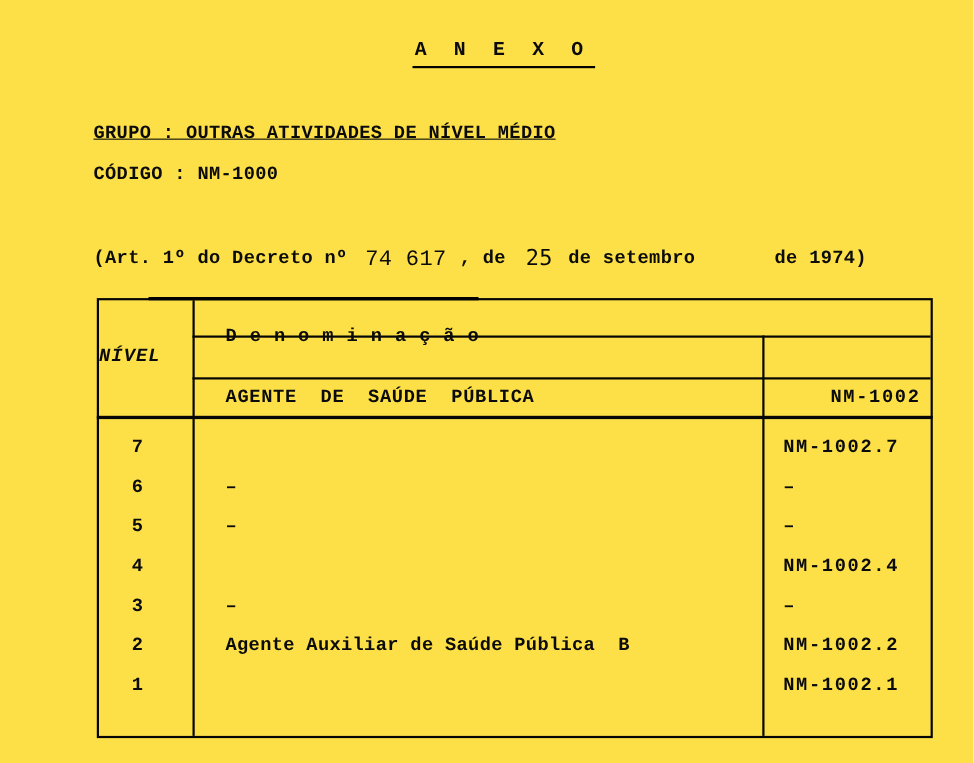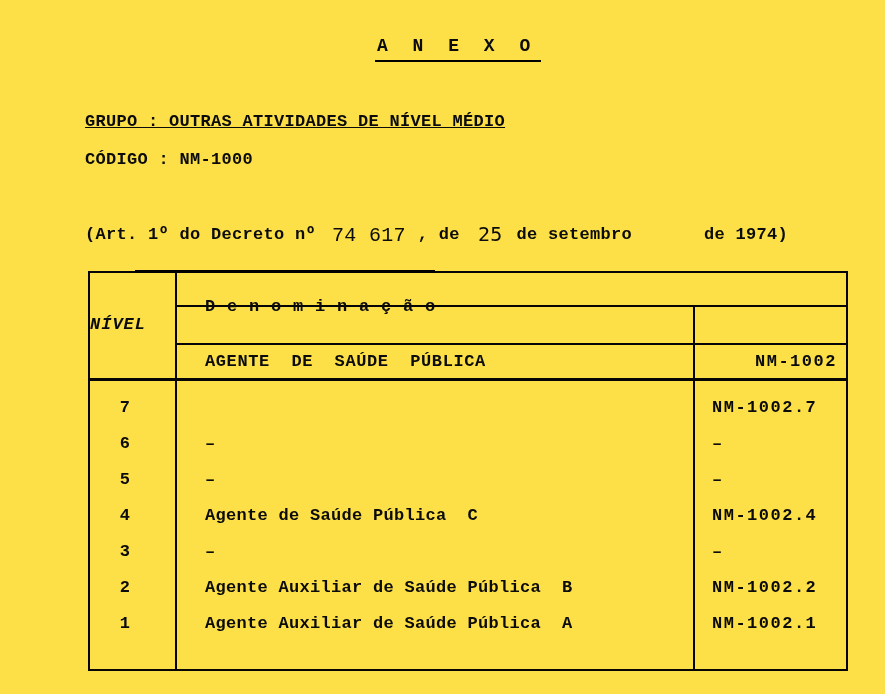--- a/index.html
+++ b/index.html
@@ -113,29 +113,27 @@
 
     <div class="cell c-nivel r1">6</div>
     <div class="cell c-denom r1">–</div>
     <div class="cell c-cod r1">–</div>
 
     <div class="cell c-nivel r2">5</div>
     <div class="cell c-denom r2">–</div>
     <div class="cell c-cod r2">–</div>
 
     <div class="cell c-nivel r3">4</div>
-    <div class="cell c-denom r3">Agente de Saúde Pública  C</div>
     <div class="cell c-cod r3">NM-1002.4</div>
 
     <div class="cell c-nivel r4">3</div>
     <div class="cell c-denom r4">–</div>
     <div class="cell c-cod r4">–</div>
 
     <div class="cell c-nivel r5">2</div>
     <div class="cell c-denom r5">Agente Auxiliar de Saúde Pública  B</div>
     <div class="cell c-cod r5">NM-1002.2</div>
 
     <div class="cell c-nivel r6">1</div>
-    <div class="cell c-denom r6">Agente Auxiliar de Saúde Pública  A</div>
     <div class="cell c-cod r6">NM-1002.1</div>
   </div>
 
 </div>
 
 </body></html>

